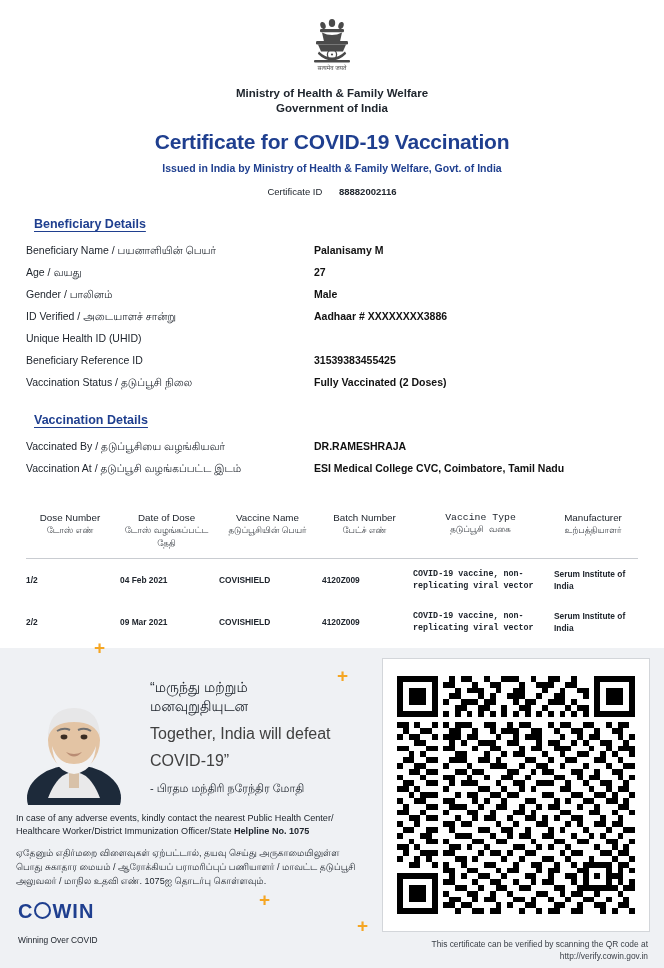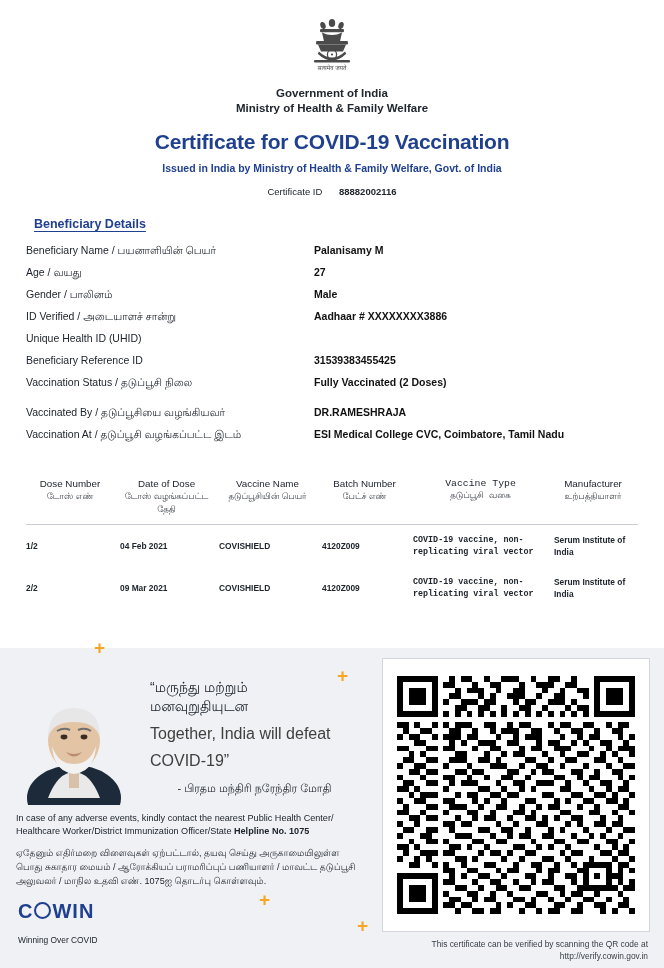--- a/index.html
+++ b/index.html
@@ -82,21 +82,21 @@
   .plus.p2{left:337px;top:18px;}
   .plus.p3{left:259px;top:242px;}
   .plus.p4{left:357px;top:268px;}
 
   .pm-photo{
     position:absolute;left:14px;top:32px;width:120px;height:125px;overflow:hidden;
   }
   .quote-block{position:absolute;left:150px;top:30px;width:215px;}
   .quote-ta{font-size:14px;color:#20262e;line-height:19px;}
   .quote-en{font-size:16px;color:#404040;line-height:19px;margin-top:8px;}
-  .quote-by{font-size:11px;color:#20262e;margin-top:12px;text-align:center;padding-right:6px;}
+  .quote-by{font-size:11px;color:#20262e;margin-top:12px;text-align:left;padding-right:6px;}
 
   .notice{position:absolute;left:16px;top:164px;width:348px;}
   .notice .en{font-size:9.1px;color:#20262e;line-height:13px;}
   .notice .en b{font-weight:bold;}
   .notice .ta{font-size:9.1px;color:#20262e;line-height:14px;margin-top:8px;}
 
   .cowin{position:absolute;left:18px;top:252px;}
   .cowin-word{font-size:20px;font-weight:bold;color:#1f3f8f;letter-spacing:1px;position:relative;}
   .cowin-word .globe{
     display:inline-block;width:13px;height:13px;border:2.4px solid #1f3f8f;border-radius:50%;
@@ -132,22 +132,22 @@
           <rect x="10" y="25" width="32" height="3.4" rx="1.2"></rect>
           <path d="M12 28.5 h28 l-3 7 h-22 z"></path>
           <circle cx="26" cy="38.5" r="4.6" fill="none" stroke="#4a4a4a" stroke-width="1.3"></circle>
           <circle cx="26" cy="38.5" r="1.1"></circle>
           <path d="M13 35.5 q6 6 13 6 q7 0 13 -6 l1.2 2.2 q-6.5 6.6 -14.2 6.6 q-7.7 0 -14.2 -6.6 z"></path>
           <rect x="8" y="44" width="36" height="2.4" rx="1"></rect>
         </g>
         <text x="26" y="54" font-size="6" fill="#4a4a4a" text-anchor="middle" font-family="Liberation Serif, serif">सत्यमेव जयते</text>
       </svg>
     </span>
+    <div class="ministry">Ministry of Health &amp; Family Welfare</div>
     <div class="ministry">Government of India</div>
-    <div class="ministry">Ministry of Health &amp; Family Welfare</div>
     <div class="cert-title">Certificate for COVID-19 Vaccination</div>
     <div class="issued">Issued in India by Ministry of Health &amp; Family Welfare, Govt. of India</div>
     <div class="certid-row">
       <span class="lbl">Certificate ID</span>
       <span class="val">88882002116</span>
     </div>
   </div>
 
   <div class="content">
 
@@ -176,20 +176,21 @@
       <div class="row">
         <span class="k">Beneficiary Reference ID</span>
         <span class="v">31539383455425</span>
       </div>
       <div class="row">
         <span class="k">Vaccination Status / தடுப்பூசி நிலை</span>
         <span class="v">Fully Vaccinated (2 Doses)</span>
       </div>
     </div>
 
+    <div class="section-title">Vaccination Details</div>
     <div class="rows">
       <div class="row">
         <span class="k">Vaccinated By / தடுப்பூசியை வழங்கியவர்</span>
         <span class="v">DR.RAMESHRAJA</span>
       </div>
       <div class="row">
         <span class="k">Vaccination At / தடுப்பூசி வழங்கப்பட்ட இடம்</span>
         <span class="v">ESI Medical College CVC, Coimbatore, Tamil Nadu</span>
       </div>
     </div>

